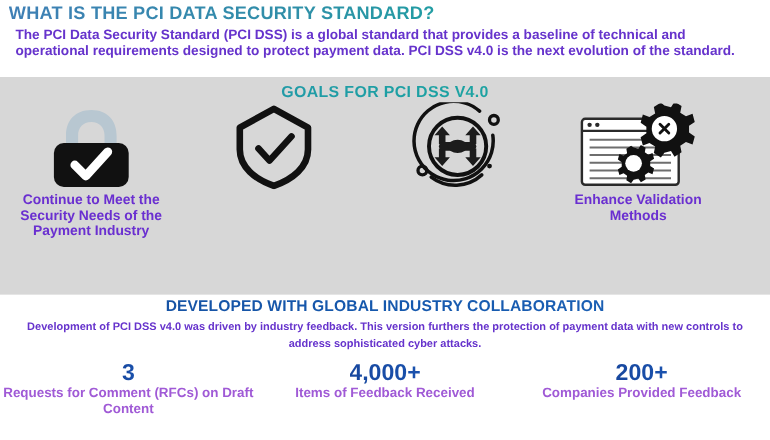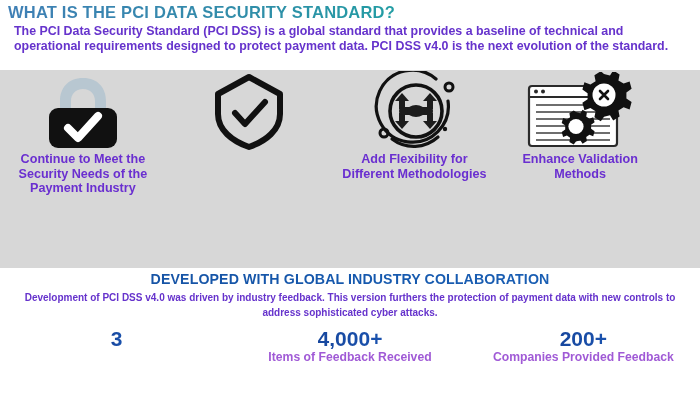--- a/index.html
+++ b/index.html
@@ -100,20 +100,21 @@
 </style>
 </head>
 <body>
 
 <div class="top-section">
   <div class="main-title">WHAT IS THE PCI DATA SECURITY STANDARD?</div>
   <div class="intro-para">The PCI Data Security Standard (PCI DSS) is a global standard that provides a baseline of technical and operational requirements designed to protect payment data. PCI DSS v4.0 is the next evolution of the standard.</div>
 </div>
 
 <div class="goals-section">
+  <div class="goals-title">GOALS FOR PCI DSS V4.0</div>
 
   <div class="goals-row">
 
     <div class="goal goal-1">
       <div class="goal-icon">
         <svg class="icon-svg" width="92" height="78" viewBox="0 0 92 78" aria-hidden="true">
           <path d="M46 6 C31 6 23 16 23 29 L23 44 L34 44 L34 29 C34 22 38.5 17 46 17 C53.5 17 58 22 58 29 L58 44 L69 44 L69 29 C69 16 61 6 46 6 Z" fill="#b8c7d1"></path>
           <rect x="12" y="36" width="68" height="40" rx="9" fill="#111111"></rect>
           <path d="M31 56 L41 66 L61 44" fill="none" stroke="#ffffff" stroke-width="8" stroke-linecap="round" stroke-linejoin="round"></path>
         </svg>
@@ -145,21 +146,20 @@
           <g fill="#1c1c1c">
             <path d="M34 22 L41 30 L37 30 L37 38 L31 38 L31 30 L27 30 Z"></path>
             <path d="M62 22 L69 30 L65 30 L65 38 L59 38 L59 30 L55 30 Z"></path>
             <path d="M34 58 L41 50 L37 50 L37 42 L31 42 L31 50 L27 50 Z"></path>
             <path d="M62 58 L69 50 L65 50 L65 42 L59 42 L59 50 L55 50 Z"></path>
             <rect x="31" y="36" width="34" height="8" rx="4"></rect>
             <ellipse cx="48" cy="40" rx="9" ry="6"></ellipse>
           </g>
         </svg>
       </div>
-      <div class="goal-label">Add Flexibility for Different Methodologies</div>
     </div>
 
     <div class="goal goal-4">
       <div class="goal-icon">
         <svg class="icon-svg" width="118" height="78" viewBox="0 0 118 78" aria-hidden="true">
 
           <rect x="8" y="14" width="88" height="60" rx="3" fill="#ffffff" stroke="#2a2a2a" stroke-width="2.2"></rect>
           <line x1="8" y1="25" x2="96" y2="25" stroke="#2a2a2a" stroke-width="2"></line>
           <circle cx="15" cy="19.5" r="2" fill="#2a2a2a"></circle>
           <circle cx="22" cy="19.5" r="2" fill="#2a2a2a"></circle>
@@ -190,20 +190,21 @@
   </div>
 </div>
 
 <div class="bottom-section">
   <div class="bottom-title">DEVELOPED WITH GLOBAL INDUSTRY COLLABORATION</div>
   <div class="bottom-para">Development of PCI DSS v4.0 was driven by industry feedback. This version furthers the protection of payment data with new controls to address sophisticated cyber attacks.</div>
 
   <div class="stats-row">
     <div class="stat">
       <div class="stat-number">3</div>
+      <div class="stat-label">Requests for Comment (RFCs) on Draft Content</div>
     </div>
     <div class="stat">
       <div class="stat-number">4,000+</div>
       <div class="stat-label">Items of Feedback Received</div>
     </div>
     <div class="stat">
       <div class="stat-number">200+</div>
       <div class="stat-label">Companies Provided Feedback</div>
     </div>
   </div>

